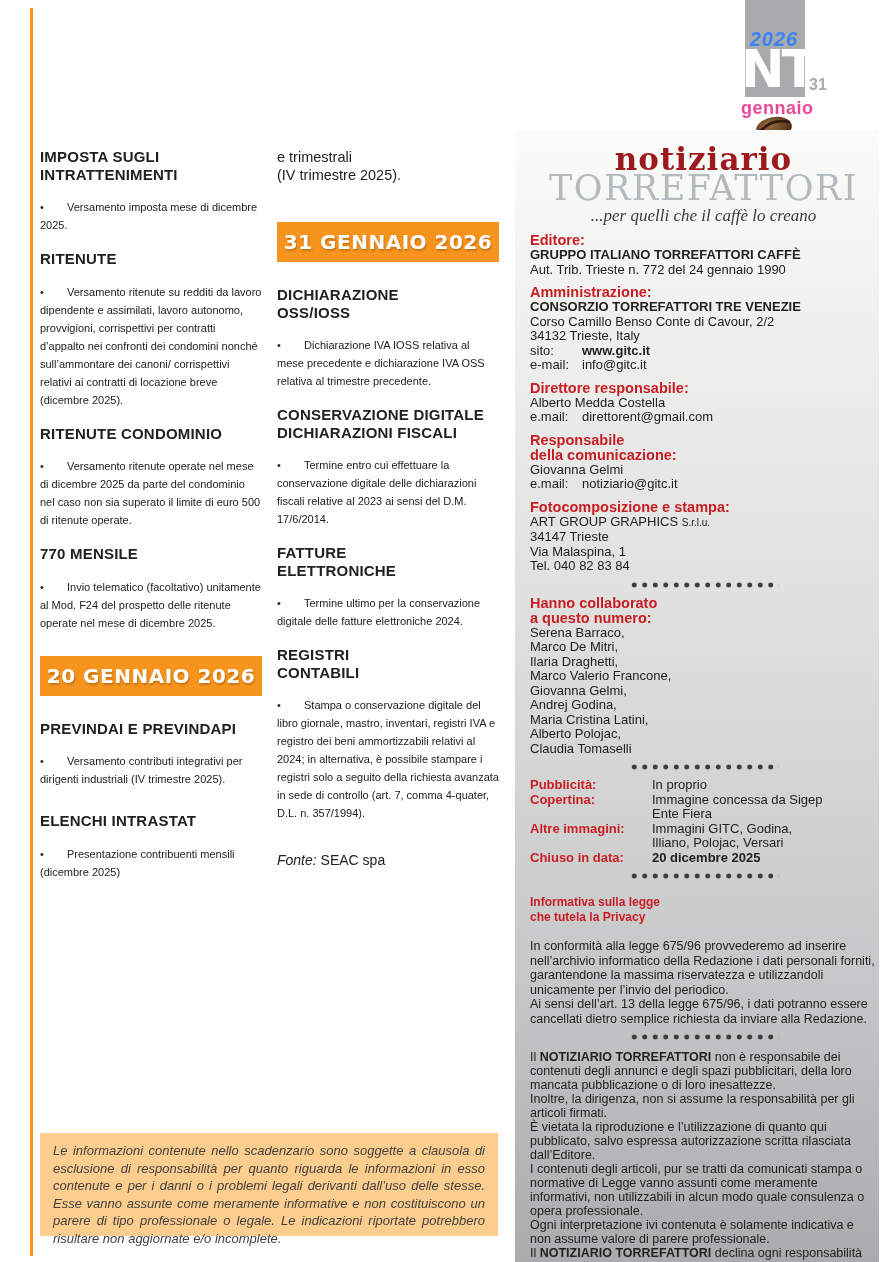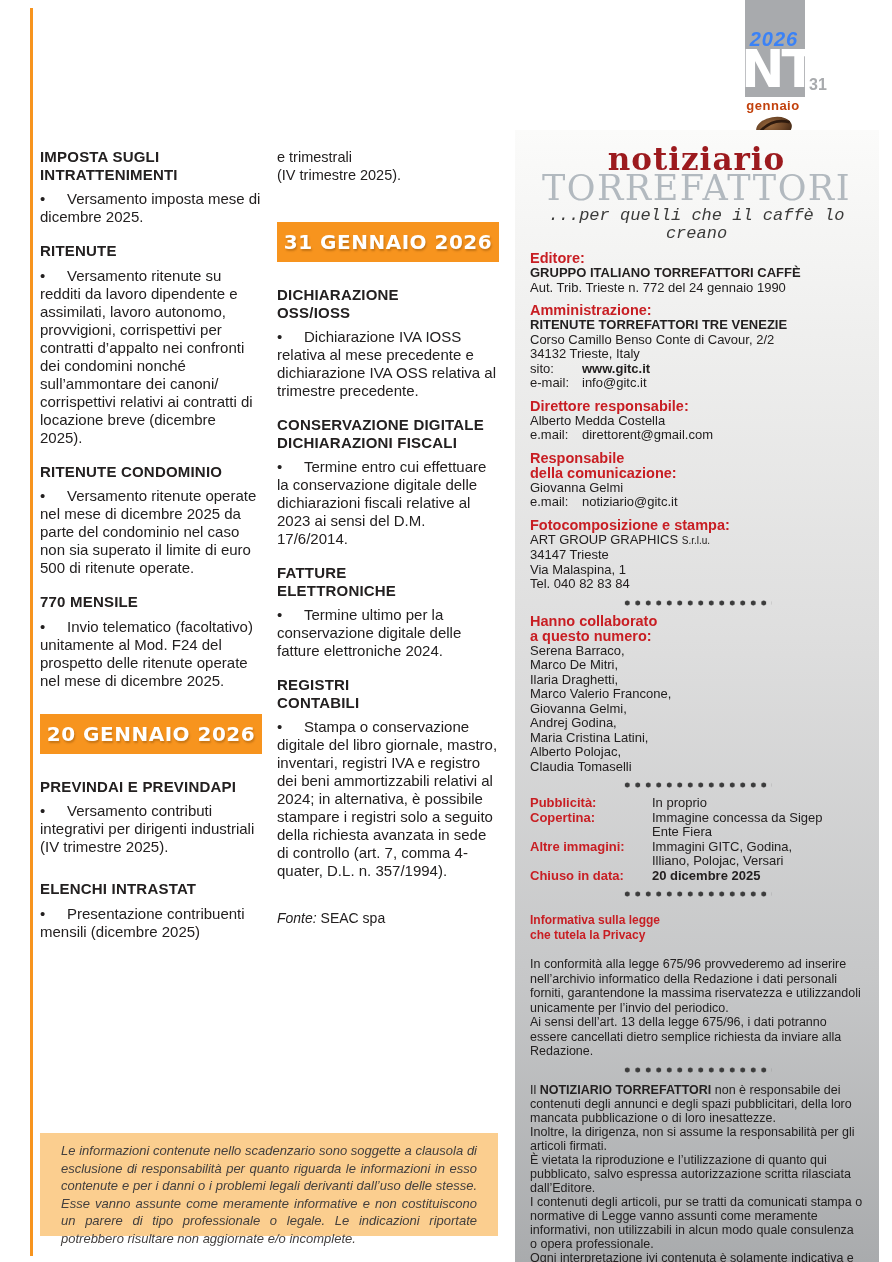--- a/index.html
+++ b/index.html
@@ -8,51 +8,51 @@
   .left-rule{position:absolute;left:30px;top:8px;width:3px;height:1248px;background:#F7941E;}
 
   
   .hdr-box{position:absolute;left:745px;top:0;width:60px;height:97px;background:#A8AAAD;}
   .hdr-year{position:absolute;left:743px;top:28px;width:62px;text-align:center;color:#3b82f6;
             font-weight:bold;font-style:italic;font-size:20px;letter-spacing:1px;}
   .hdr-nt{position:absolute;left:741px;top:44px;width:66px;text-align:center;color:#fff;
           font-weight:bold;font-size:52px;line-height:50px;letter-spacing:-3px;
           font-family:"DejaVu Sans",sans-serif;}
   .hdr-page{position:absolute;left:809px;top:76px;color:#A8AAAD;font-weight:bold;font-size:16px;}
-  .hdr-month{position:absolute;left:741px;top:98px;width:64px;text-align:center;color:#c2410c;
-             font-weight:bold;font-size:13px;letter-spacing:0.5px;}
+  .hdr-month{position:absolute;left:741px;top:98px;width:64px;text-align:center;color:#ec4899;
+             font-weight:bold;font-size:18px;letter-spacing:0.5px;}
   .hdr-bean{position:absolute;left:752px;top:113px;width:44px;height:30px;}
 
   
   .col-left{position:absolute;left:40px;top:148px;width:222px;}
   .col-mid{position:absolute;left:277px;top:148px;width:222px;}
   .h{font-weight:bold;font-size:15px;line-height:17.5px;margin-top:16px;white-space:pre-line;
      letter-spacing:0.2px;}
   .h.first{margin-top:0;}
   .h.after-banner{margin-top:24px;}
-  .b{font-size:15px;line-height:18px;margin-top:7px;}
+  .b{font-size:11px;line-height:18px;margin-top:15px;}
   .blt{display:inline-block;width:27px;}
   .txt{font-size:14.5px;line-height:18px;white-space:pre-line;}
   .banner{margin-top:24px;margin-bottom:4px;height:40px;background:#F7941E;color:#fff;
           font-weight:bold;font-size:20px;line-height:40px;text-align:center;letter-spacing:0.5px;
           text-shadow:1px 2px 2px rgba(105,58,0,0.35);font-family:"DejaVu Sans",sans-serif;}
   .banner.mid{margin-top:38px;}
   .fonte{margin-top:30px;font-size:14px;}
   .fonte .fl{font-style:italic;}
 
   
   .panel{position:absolute;left:515px;top:130px;width:364px;height:1132px;box-sizing:border-box;
-         padding:14px 16px 0 15px;overflow:hidden;
+         padding:14px 2px 0 15px;overflow:hidden;
          background:linear-gradient(180deg,#fbfbfa 0%,#efefee 18%,#dedede 45%,#c6c7c8 75%,#a9abad 100%);}
   .mast{text-align:center;}
   .mast-top{font-family:"DejaVu Serif",serif;font-weight:bold;font-size:31px;line-height:30px;
             color:#9C1A1E;letter-spacing:1px;}
   .mast-main{font-family:"DejaVu Serif",serif;font-size:35px;line-height:34px;color:#B2B9BF;
              letter-spacing:1.5px;margin-top:-3px;}
-  .mast-tag{font-family:Liberation Mono, monospace;font-style:italic;font-size:17px;line-height:18px;
+  .mast-tag{font-family:Liberation Serif, serif;font-style:italic;font-size:17px;line-height:18px;
             color:#3B3B3A;margin-top:2px;}
   .cl-label{color:#C81E23;font-weight:bold;font-size:14.5px;line-height:15px;margin-top:8px;
             white-space:pre-line;}
   .cl-text{font-size:13px;line-height:14.5px;}
   .kv{display:flex;font-size:13px;line-height:14.5px;}
   .kv .k{width:52px;flex:none;}
   .bold{font-weight:bold;}
   .small-suffix{font-size:10px;}
   .divider{width:150px;height:6px;margin:8px auto 0;background-image:
            radial-gradient(circle,#3c3c3c 2.2px,transparent 2.8px);
@@ -62,21 +62,21 @@
   .credits-row{display:flex;font-size:13px;line-height:14.5px;}
   .credits-row .cr-l{width:122px;flex:none;color:#C81E23;font-weight:bold;}
   .credits-row .cr-v{white-space:pre-line;}
   .privacy-h{color:#C81E23;font-weight:bold;font-size:12px;line-height:15px;margin-top:16px;
              white-space:pre-line;}
   .privacy-p{font-size:12.5px;line-height:14.5px;margin-top:14px;}
   .legal{font-size:12.5px;line-height:14px;margin-top:10px;white-space:pre-line;}
 
   
   .disclaimer{position:absolute;left:40px;top:1133px;width:458px;height:103px;box-sizing:border-box;
-              background:#FBCE8F;padding:9px 21px;font-style:italic;font-size:13px;
+              background:#FBCE8F;padding:9px 13px;font-style:italic;font-size:13px;
               line-height:17.5px;text-align:justify;color:#44403E;}
 </style>
 </head>
 <body>
 
 <div class="page">
   <div class="left-rule"></div>
 
   <div class="hdr-box"></div>
   <div class="hdr-year">2026</div>
@@ -140,21 +140,21 @@
       <div class="mast-top">notiziario</div>
       <div class="mast-main">TORREFATTORI</div>
       <div class="mast-tag">...per quelli che il caffè lo creano</div>
     </div>
 
     <div class="cl-label">Editore:</div>
     <div class="cl-text bold">GRUPPO ITALIANO TORREFATTORI CAFFÈ</div>
     <div class="cl-text">Aut. Trib. Trieste n. 772 del 24 gennaio 1990</div>
 
     <div class="cl-label">Amministrazione:</div>
-    <div class="cl-text bold">RITENUTE TORREFATTORI TRE VENEZIE</div>
+    <div class="cl-text bold">CONSORZIO TORREFATTORI TRE VENEZIE</div>
     <div class="cl-text">Corso Camillo Benso Conte di Cavour, 2/2</div>
     <div class="cl-text">34132 Trieste, Italy</div>
     <div class="kv">
         <span class="k">sito:</span>
         <span class="bold">www.gitc.it</span>
       </div>
     <div class="kv">
         <span class="k">e-mail:</span>
         <span>info@gitc.it</span>
       </div>

